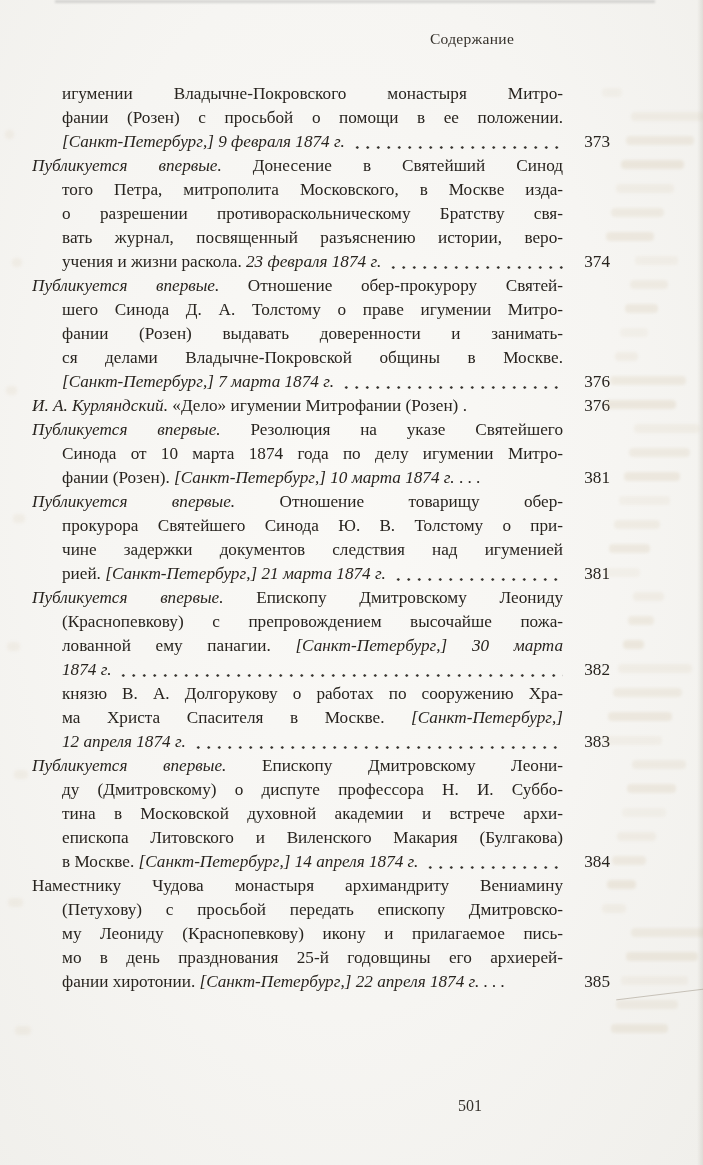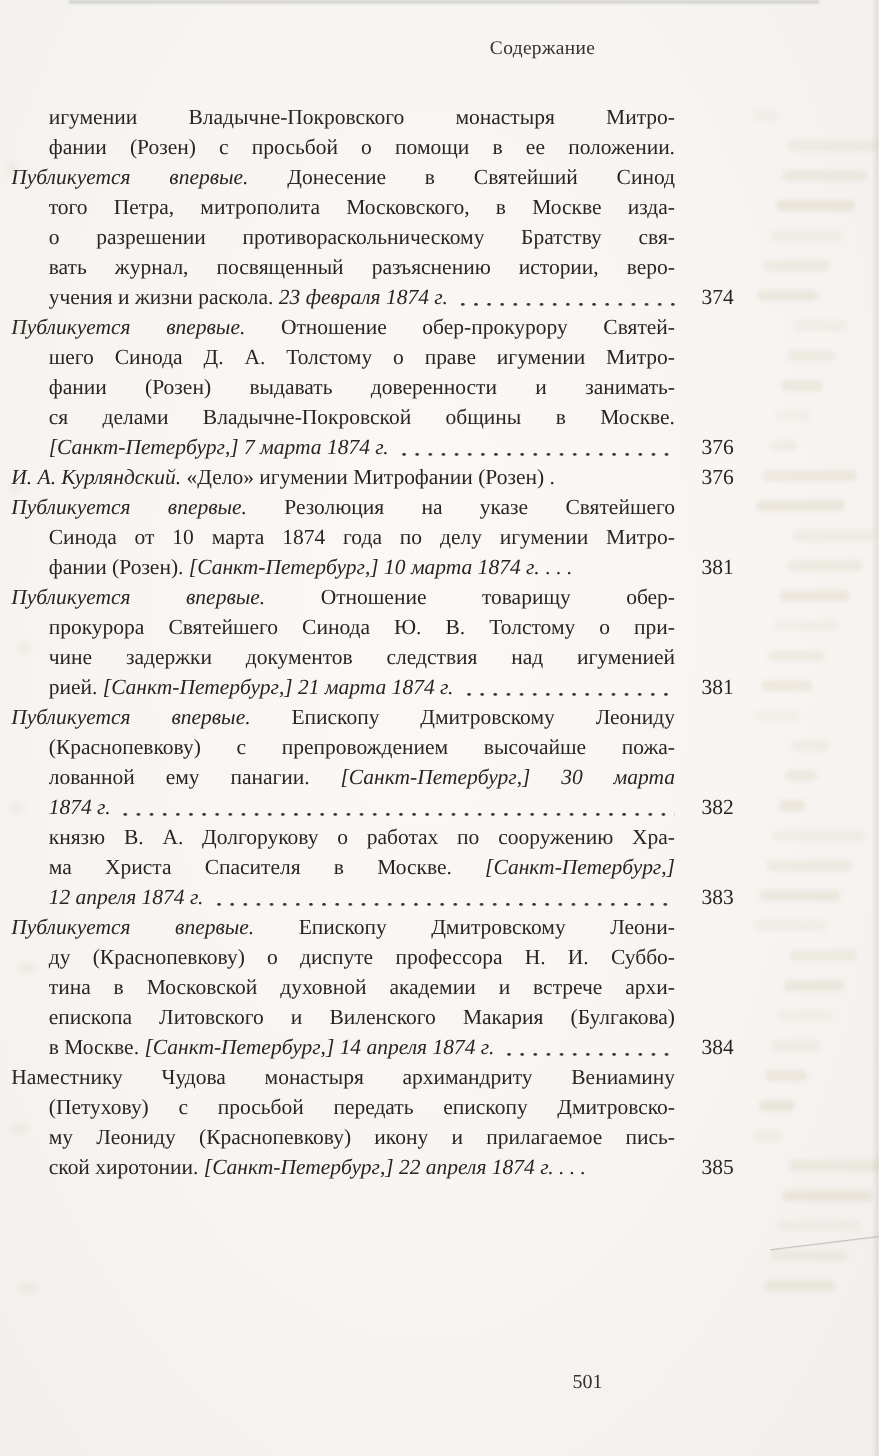--- a/index.html
+++ b/index.html
@@ -19,25 +19,25 @@
   
   .scan-edge-top {
     position:absolute; top:0; left:55px; width:600px; height:3px;
     background:rgba(130,130,128,0.28); filter:blur(1px);
   }
   .scan-edge-right {
     position:absolute; top:0; right:0; width:6px; height:1165px;
     background:linear-gradient(to left, rgba(190,185,175,0.35), rgba(190,185,175,0));
   }
   .page-header {
-    position:absolute; top:30px; left:434px; transform:translateX(-50%);
+    position:absolute; top:30px; left:472px; transform:translateX(-50%);
     font-size:15.5px; letter-spacing:0.3px; color:#35312b;
   }
   .toc {
-    position:absolute; top:82px; left:9px; width:578px;
+    position:absolute; top:82px; left:32px; width:578px;
   }
   .line { display:flex; height:24px; line-height:24px; overflow:hidden; }
   .body {
     width:531px; box-sizing:border-box;
     font-size:17.2px;
   }
   .line.ind .body { padding-left:30px; }
   .body.fill { text-align:justify; text-align-last:justify; }
   .body.leader { display:flex; }
   .body.leader .seg { white-space:pre; flex:0 0 auto; }
@@ -78,20 +78,27 @@
 
   <div class="toc">
       <div class="line ind">
         <div class="body fill"><span class="seg">игумении Владычне-Покровского монастыря Митро-</span></div>
         <span class="page-col"></span>
       </div>
       <div class="line ind">
         <div class="body fill"><span class="seg">фании (Розен) с просьбой о помощи в ее положении.</span></div>
         <span class="page-col"></span>
       </div>
+      <div class="line ind">
+        <div class="body leader">
+          <span class="seg it">[Санкт-Петербург,] 9 февраля 1874 г.</span>
+          <span class="dots"></span>
+        </div>
+        <span class="page-col">373</span>
+      </div>
       <div class="line">
         <div class="body fill"><span class="seg it">Публикуется впервые.</span><span class="seg"> Донесение в Святейший Синод</span></div>
         <span class="page-col"></span>
       </div>
       <div class="line ind">
         <div class="body fill"><span class="seg">того Петра, митрополита Московского, в Москве изда-</span></div>
         <span class="page-col"></span>
       </div>
       <div class="line ind">
         <div class="body fill"><span class="seg">о разрешении противораскольническому Братству свя-</span></div>
@@ -209,21 +216,21 @@
           <span class="seg it">12 апреля 1874 г.</span>
           <span class="dots"></span>
         </div>
         <span class="page-col">383</span>
       </div>
       <div class="line">
         <div class="body fill"><span class="seg it">Публикуется впервые.</span><span class="seg"> Епископу Дмитровскому Леони-</span></div>
         <span class="page-col"></span>
       </div>
       <div class="line ind">
-        <div class="body fill"><span class="seg">ду (Краснопевкову) о диспуте профессора Н. И. Суббо-</span></div>
+        <div class="body fill"><span class="seg">ду (Дмитровскому) о диспуте профессора Н. И. Суббо-</span></div>
         <span class="page-col"></span>
       </div>
       <div class="line ind">
         <div class="body fill"><span class="seg">тина в Московской духовной академии и встрече архи-</span></div>
         <span class="page-col"></span>
       </div>
       <div class="line ind">
         <div class="body fill"><span class="seg">епископа Литовского и Виленского Макария (Булгакова)</span></div>
         <span class="page-col"></span>
       </div>
@@ -241,22 +248,26 @@
       </div>
       <div class="line ind">
         <div class="body fill"><span class="seg">(Петухову) с просьбой передать епископу Дмитровско-</span></div>
         <span class="page-col"></span>
       </div>
       <div class="line ind">
         <div class="body fill"><span class="seg">му Леониду (Краснопевкову) икону и прилагаемое пись-</span></div>
         <span class="page-col"></span>
       </div>
       <div class="line ind">
-        <div class="body leader">
-          <span class="seg">ской хиротонии. </span>
+        <div class="body fill"><span class="seg">мо в день празднования 25-й годовщины его архиерей-</span></div>
+        <span class="page-col"></span>
+      </div>
+      <div class="line ind">
+        <div class="body leader">
+          <span class="seg">фании хиротонии. </span>
           <span class="seg it">[Санкт-Петербург,] 22 апреля 1874 г. . . .</span>
           <span class="dots none"></span>
         </div>
         <span class="page-col">385</span>
       </div>
     </div>
 
   <div id="ghost-layer">
       <div class="ghost-stripe" style="top: 88px; left: 602px; width: 20px; opacity: 0.09;"></div>
       <div class="ghost-stripe" style="top: 112px; left: 631px; width: 73px; opacity: 0.13;"></div>

